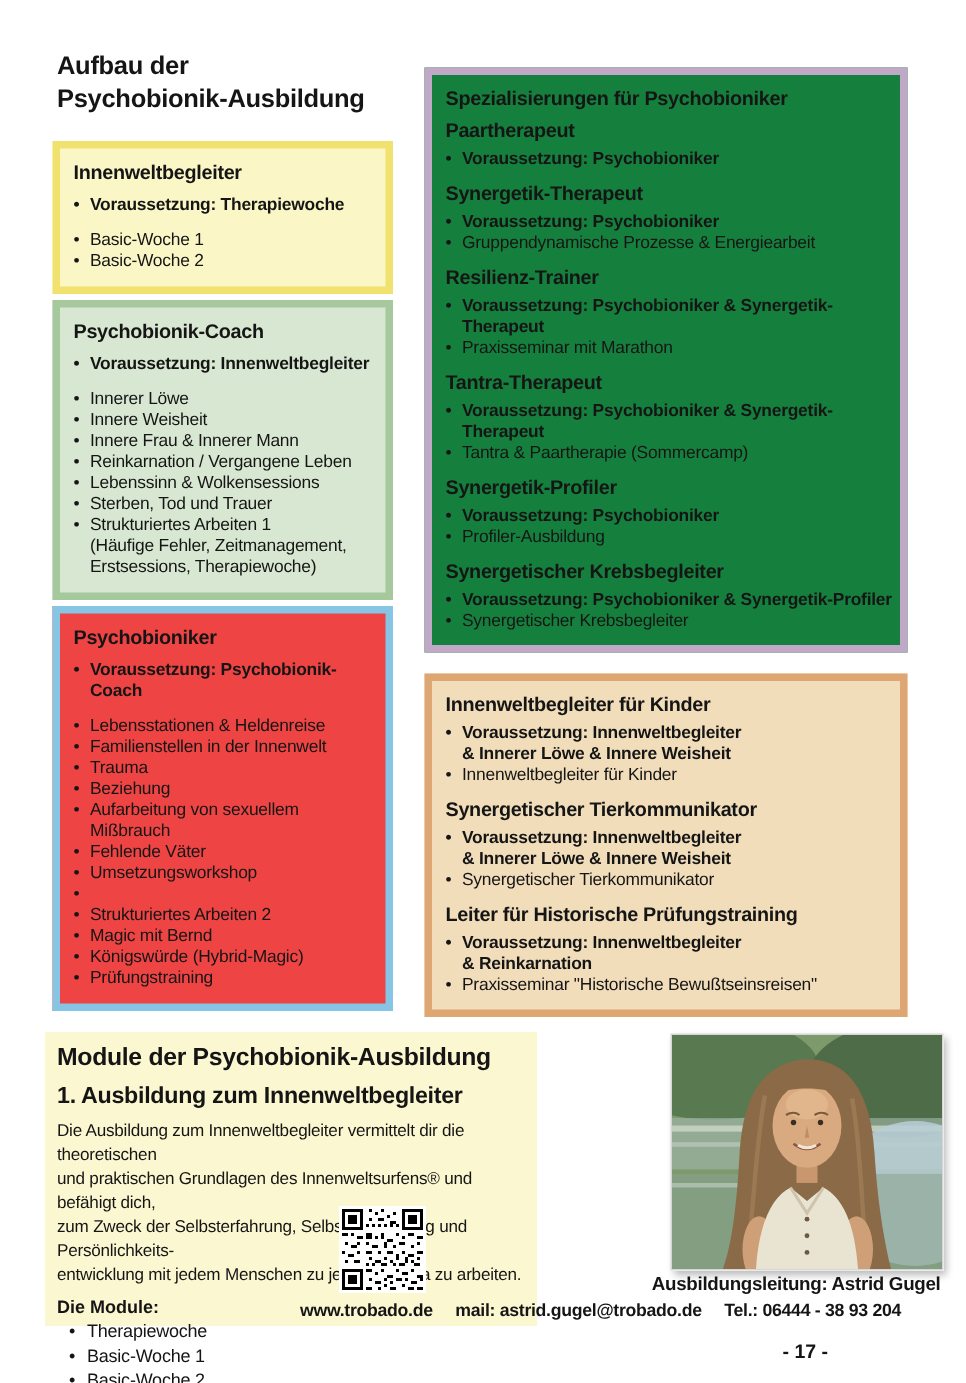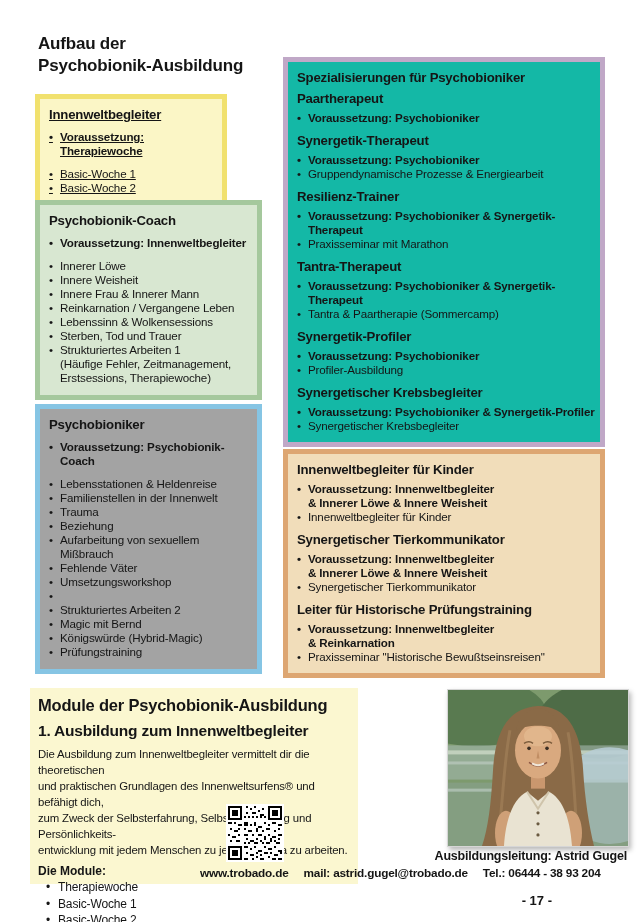--- a/index.html
+++ b/index.html
@@ -14,24 +14,24 @@
   .box{position:absolute;box-sizing:border-box;border-style:solid;border-width:5px;}
   .box h2{margin:0 0 8px 0;font-size:13.2px;font-weight:700;letter-spacing:-0.2px;}
   .box h3{margin:0;font-size:13.2px;font-weight:700;letter-spacing:-0.2px;}
   .bullet{display:flex;font-size:11.6px;line-height:14px;letter-spacing:-0.15px;}
   .dot{flex:none;width:11px;}
   .dot::before{content:"\2022";}
   .txt{white-space:pre-line;}
   .b{font-weight:700;}
   .sep{height:9px;}
 
-  .box.yellow{left:35px;top:94px;width:192px;background:#fbf6c6;border-color:#f1e16e;padding:8px 4px 10px 9px;text-decoration:underline;}
+  .box.yellow{left:35px;top:94px;width:227px;background:#fbf6c6;border-color:#f1e16e;padding:8px 4px 10px 9px;}
   .box.green {left:35px;top:200px;width:227px;background:#d8e7d1;border-color:#a5c89d;padding:8px 4px 10px 9px;}
-  .box.blue  {left:35px;top:404px;width:227px;background:#a3a3a3;border-color:#86c5e4;padding:8px 4px 10px 9px;}
-  .box.purple{left:283px;top:45px;width:322px;background:#14b8a6;border-color:#c0a8c7;padding:8px 3px 9px 9px;margin-top:12px;}
+  .box.blue  {left:35px;top:404px;width:227px;background:#ef4444;border-color:#86c5e4;padding:8px 4px 10px 9px;}
+  .box.purple{left:283px;top:45px;width:322px;background:#15803d;border-color:#c0a8c7;padding:8px 3px 9px 9px;}
   .box.tan   {left:283px;top:449px;width:322px;background:#f1ddba;border-color:#dda672;padding:8px 3px 9px 9px;}
 
   .purple h2{margin-bottom:2px;}
   .sec{margin-top:8px;}
   .purple .sec:first-of-type{margin-top:6px;}
   .tan .sec:first-of-type{margin-top:0;}
   .sec h3{margin-bottom:5px;}
 
   
   .panel{position:absolute;left:30px;top:688px;width:328px;height:196px;background:#fbf7d0;

